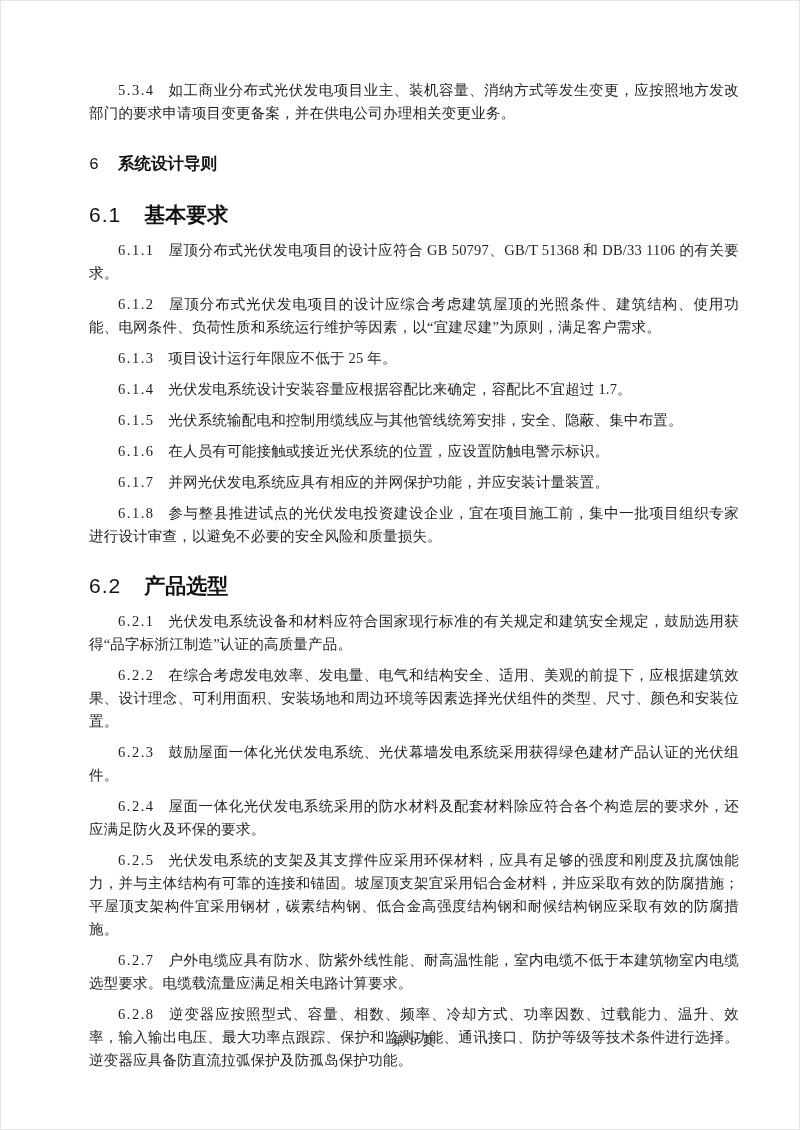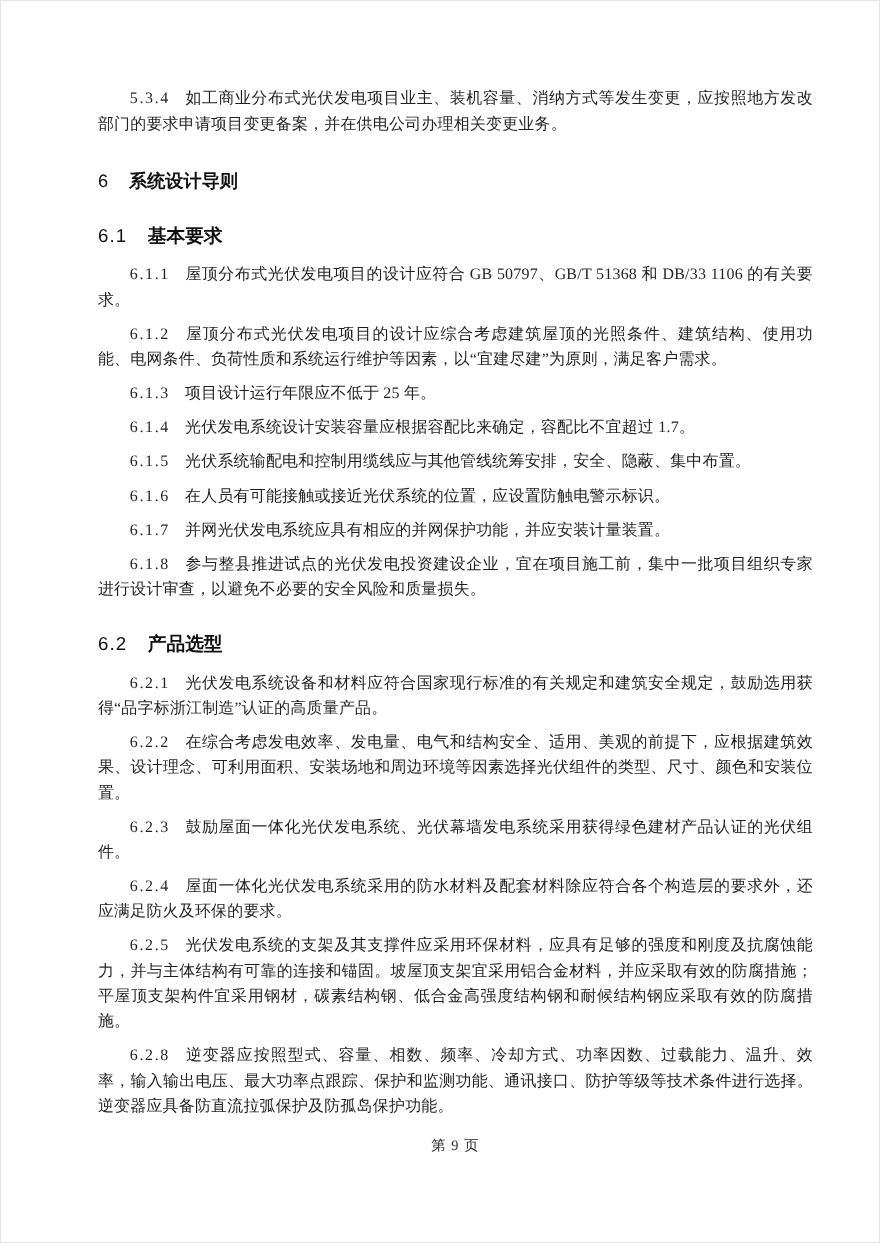--- a/index.html
+++ b/index.html
@@ -34,31 +34,31 @@
     text-indent: 2em;
     letter-spacing: 0.2px;
   }
   .num {
     letter-spacing: 1.5px;
     margin-right: 0.95em;
     white-space: nowrap;
   }
   h1.sec-heading {
     margin: 28px 0 0 0;
-    font-family: Liberation Sans, sans-serif;
+    font-family: Liberation Mono, monospace;
     font-weight: bold;
     font-size: 16.5px;
     line-height: 24px;
     color: #111111;
   }
   h2.sub-heading {
     margin: 26px 0 12px 0;
     font-family: "Liberation Sans", "DejaVu Sans", sans-serif;
     font-weight: bold;
-    font-size: 17px;
+    font-size: 21px;
     line-height: 24px;
     color: #111111;
   }
   h1.sec-heading .hnum,
   h2.sub-heading .hnum {
     margin-right: 1.1em;
     letter-spacing: 1px;
     font-weight: normal;
   }
   h2.sub-heading .hnum { font-weight: normal; }
@@ -107,19 +107,20 @@
 
     <p class="clause"><span class="num">6.2.2</span><span>在综合考虑发电效率、发电量、电气和结构安全、适用、美观的前提下，应根据建筑效果、设计理念、可利用面积、安装场地和周边环境等因素选择光伏组件的类型、尺寸、颜色和安装位置。</span></p>
 
     <p class="clause"><span class="num">6.2.3</span><span>鼓励屋面一体化光伏发电系统、光伏幕墙发电系统采用获得绿色建材产品认证的光伏组件。</span></p>
 
     <p class="clause"><span class="num">6.2.4</span><span>屋面一体化光伏发电系统采用的防水材料及配套材料除应符合各个构造层的要求外，还应满足防火及环保的要求。</span></p>
 
     <p class="clause"><span class="num">6.2.5</span><span>光伏发电系统的支架及其支撑件应采用环保材料，应具有足够的强度和刚度及抗腐蚀能力，并与主体结构有可靠的连接和锚固。坡屋顶支架宜采用铝合金材料，并应采取有效的防腐措施；平屋顶支架构件宜采用钢材，碳素结构钢、低合金高强度结构钢和耐候结构钢应采取有效的防腐措施。</span></p>
 
 
+    <p class="clause"><span class="num">6.2.7</span><span>户外电缆应具有防水、防紫外线性能、耐高温性能，室内电缆不低于本建筑物室内电缆选型要求。电缆载流量应满足相关电路计算要求。</span></p>
 
     <p class="clause"><span class="num">6.2.8</span><span>逆变器应按照型式、容量、相数、频率、冷却方式、功率因数、过载能力、温升、效率，输入输出电压、最大功率点跟踪、保护和监测功能、通讯接口、防护等级等技术条件进行选择。逆变器应具备防直流拉弧保护及防孤岛保护功能。</span></p>
 
   </div>
 
   <div class="footer">第 9 页</div>
 </div>
 
 </body></html>

